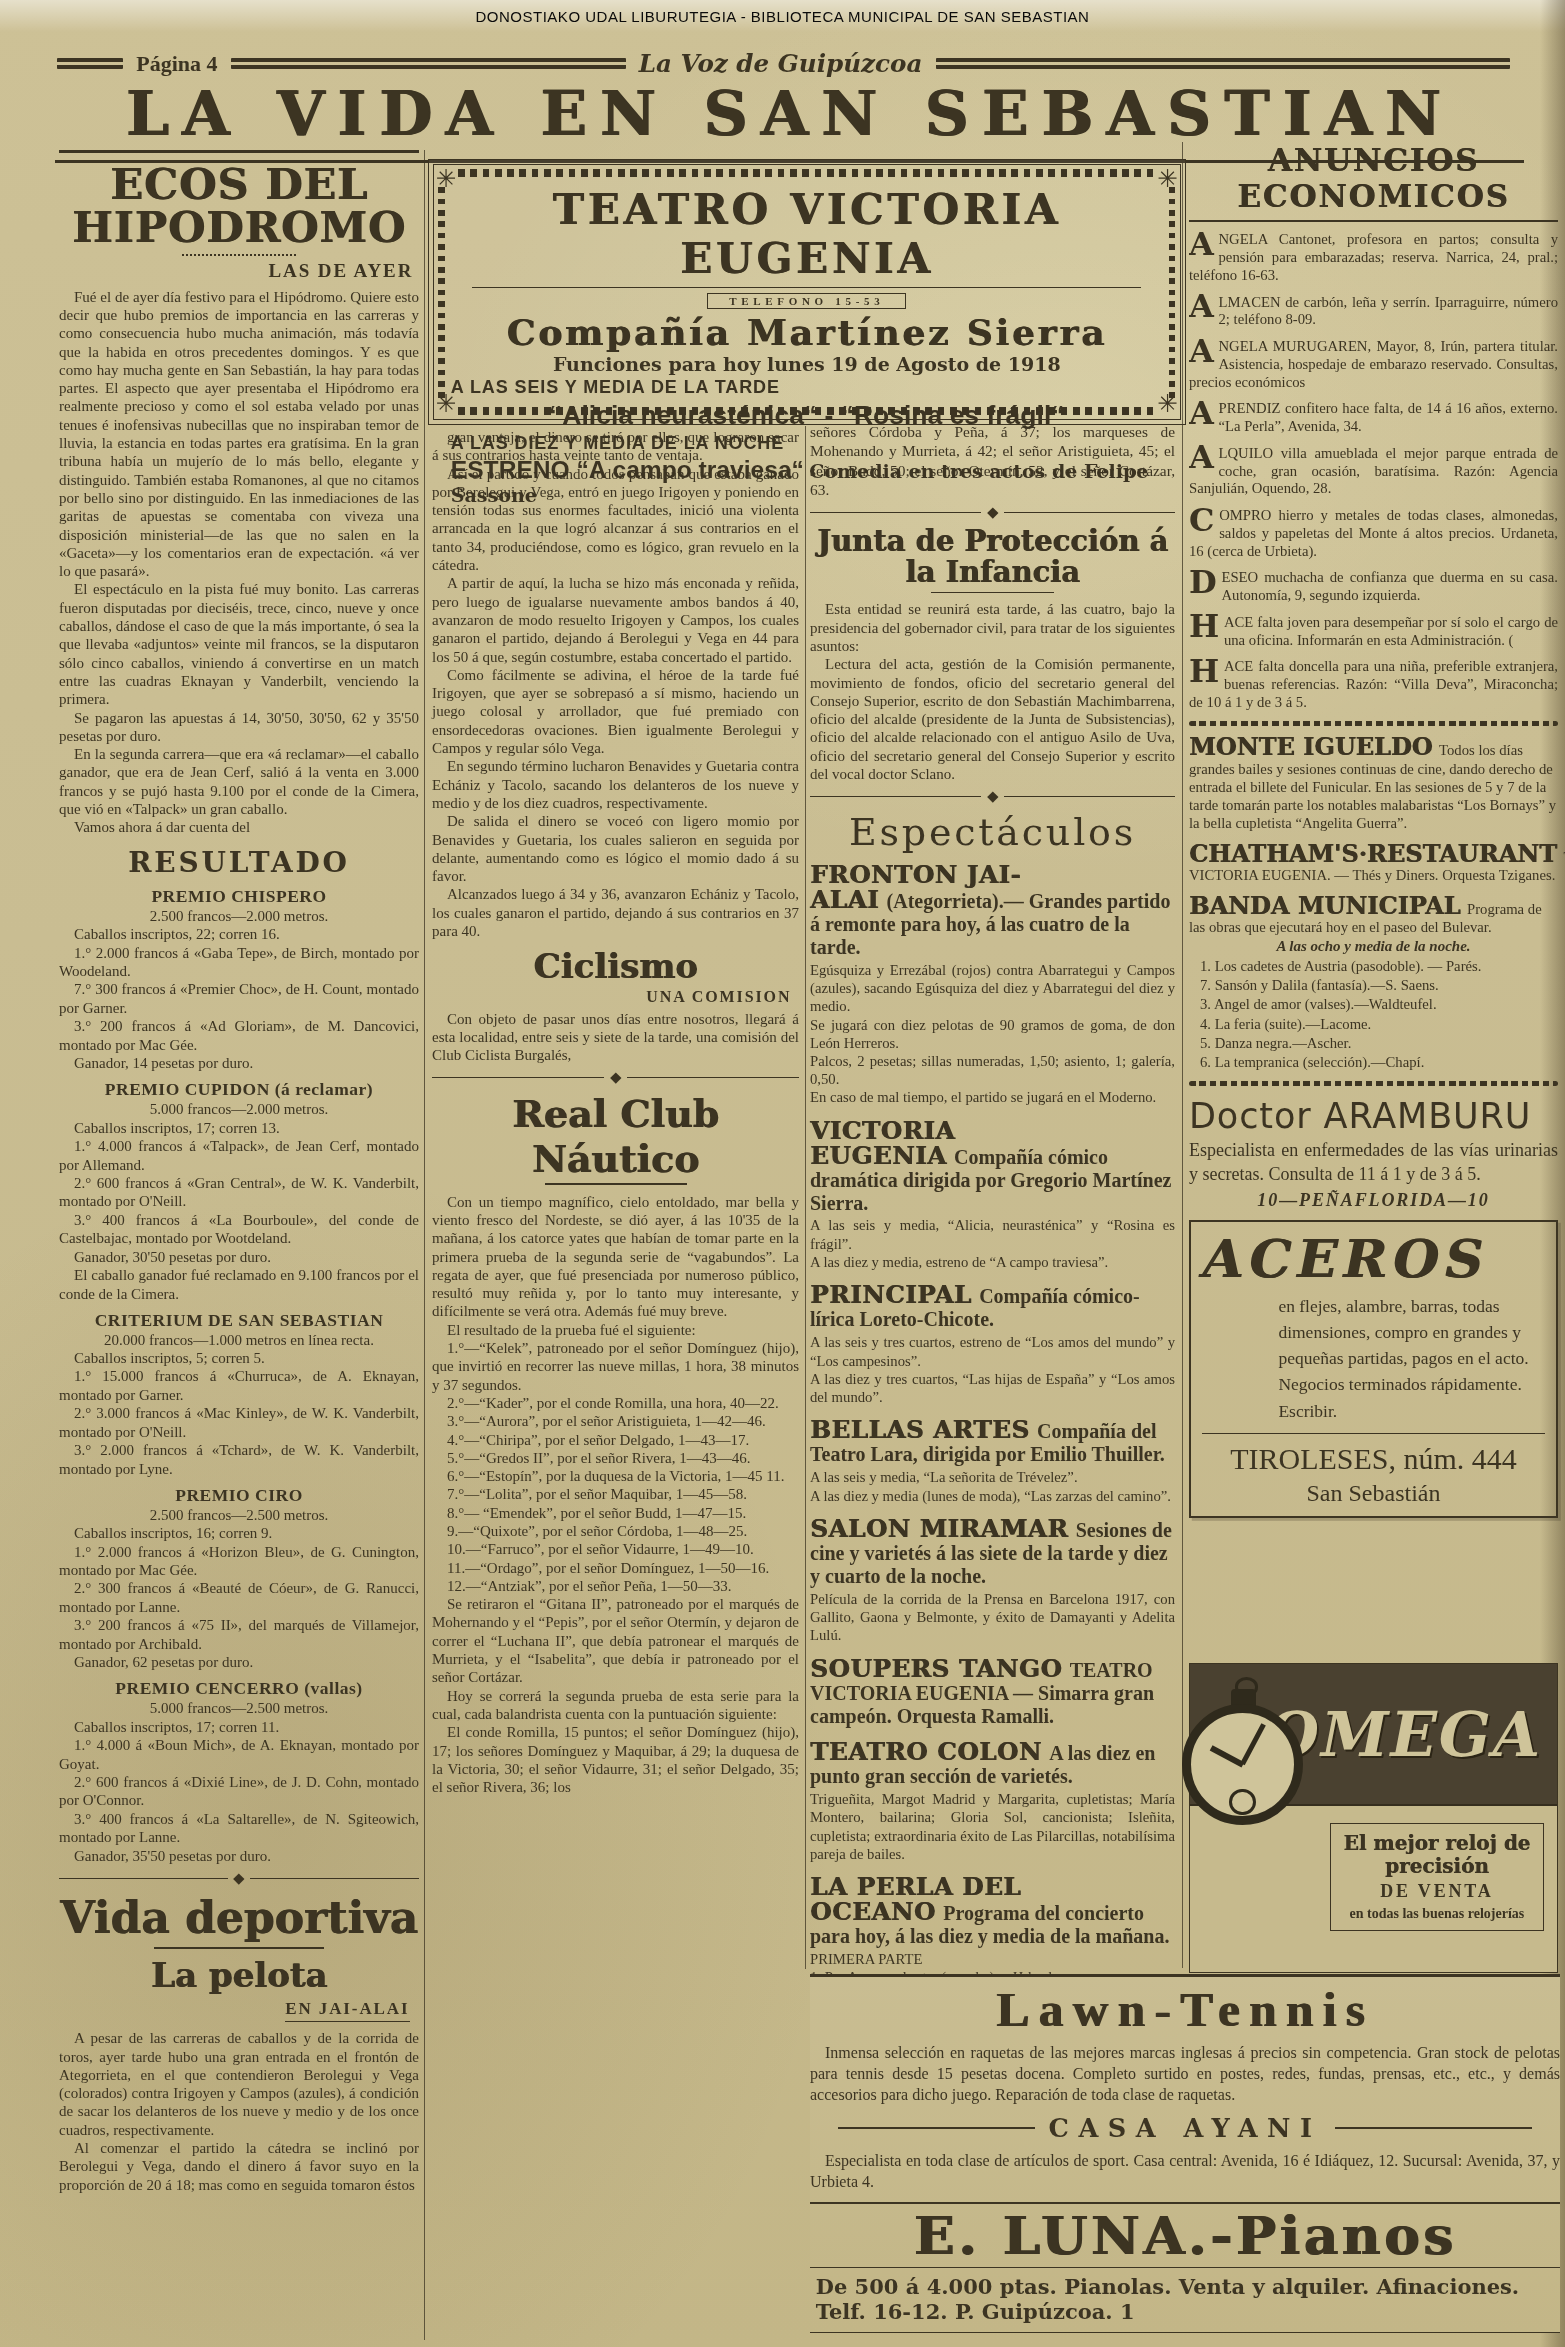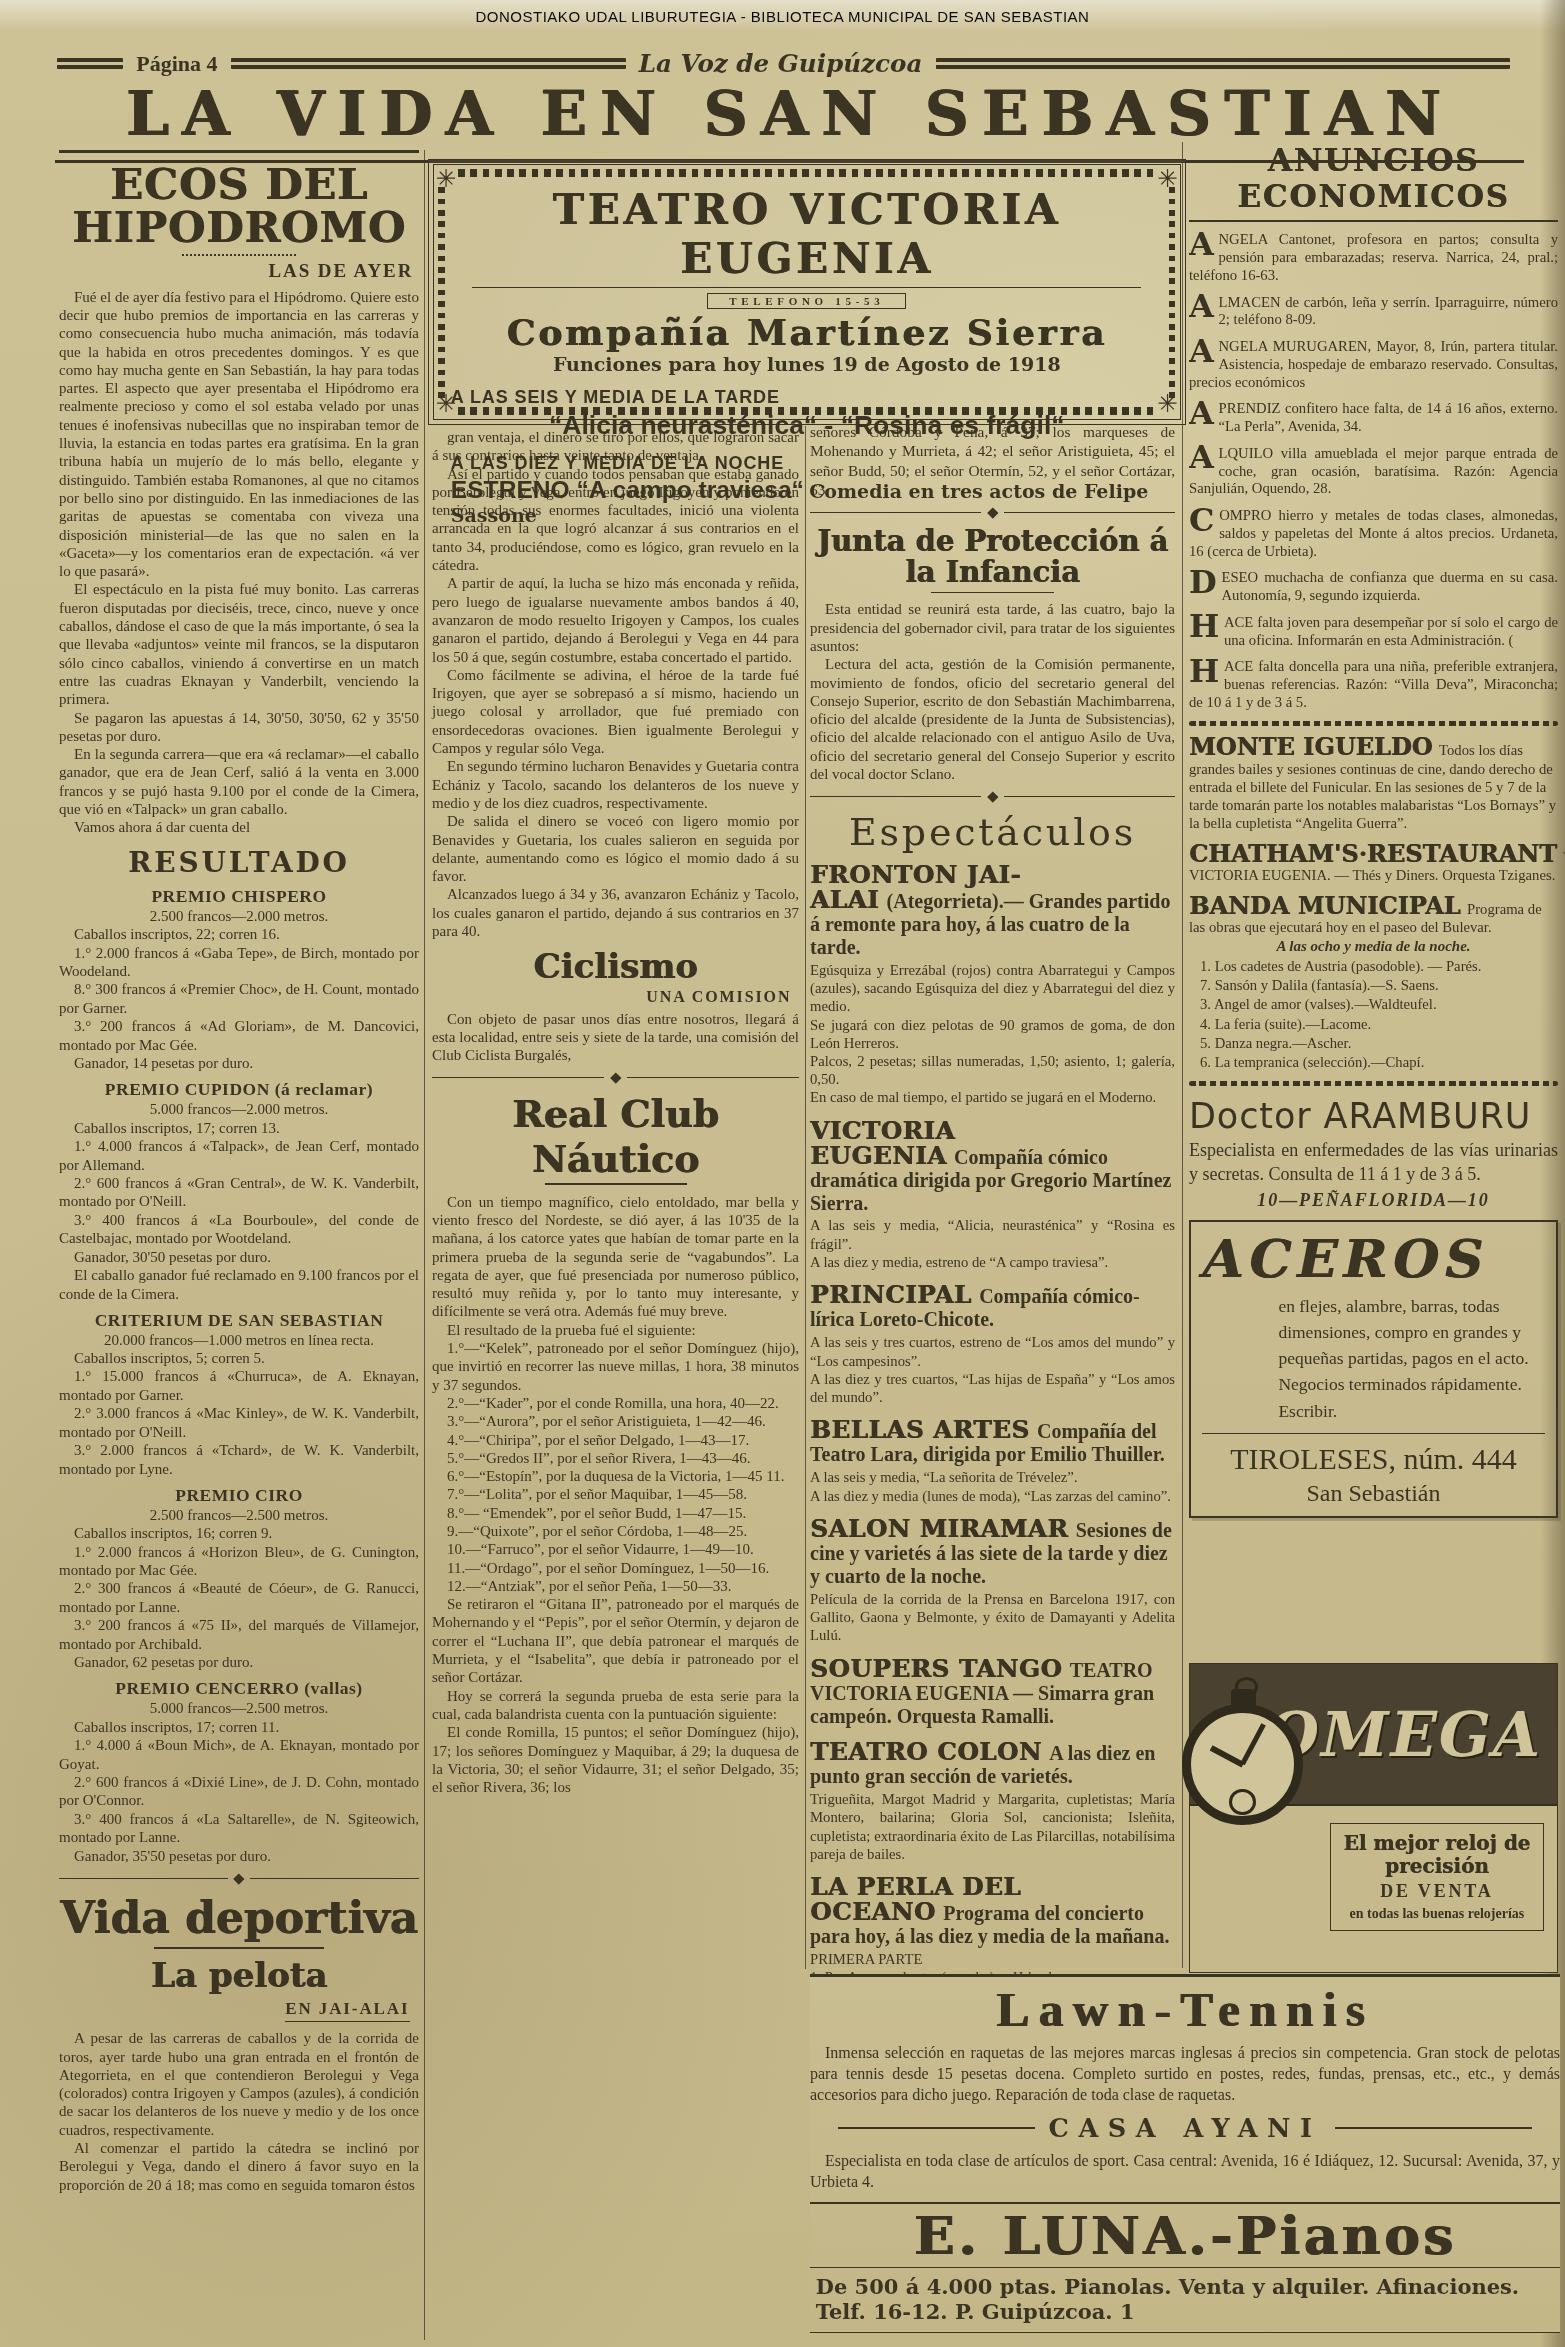--- a/index.html
+++ b/index.html
@@ -66,21 +66,21 @@
   .tside.l{left:4.7px;} .tside.r{right:4.7px;}
   .tcorner{position:absolute;font-size:24.6px;line-height:1;color:#3c3422;}
   .tcorner::before{content:"✳";}
   .tc1{left:1.9px;top:1.9px;} .tc2{right:1.9px;top:1.9px;} .tc3{left:1.9px;bottom:1.9px;} .tc4{right:1.9px;bottom:1.9px;}
   .t-title{text-align:center;font-family:"DejaVu Serif",serif;font-weight:700;font-size:42px;letter-spacing:3.8px;
     margin-top:15px;text-shadow:0.8px 0 0 #3c3422;border-bottom:1.9px solid #3c3422;padding-bottom:3.8px;width:94%;margin-left:auto;margin-right:auto;}
   .t-phone-row{text-align:center;margin-top:3.8px;}
   .t-phone{display:inline-block;border:1.4px solid #3c3422;padding:0.9px 21px;font-size:11px;letter-spacing:4.7px;font-weight:700;}
   .t-comp{text-align:center;font-family:"DejaVu Serif",serif;font-weight:700;font-size:36px;letter-spacing:2.8px;margin-top:1.9px;text-shadow:0.9px 0 0 #3c3422;}
   .t-func{text-align:center;font-weight:700;font-size:19px;font-family:"DejaVu Serif",serif;}
-  .t-time{font-family:"Liberation Sans",sans-serif;font-weight:700;font-size:18px;letter-spacing:0.9px;margin-top:12px;}
+  .t-time{font-family:"Liberation Sans",sans-serif;font-weight:700;font-size:18px;letter-spacing:0.9px;margin-top:2px;}
   .t-shows{text-align:center;font-family:"Liberation Sans",sans-serif;font-weight:700;font-size:26.5px;margin:1.9px 0;}
   .t-est{font-size:19px;font-weight:700;font-family:"Liberation Sans",sans-serif;margin-top:1.9px;}
   .t-est .big{font-size:24.6px;}
   .t-est .note{font-family:"DejaVu Serif",serif;font-size:19px;}
   
   .cic-title{font-family:"DejaVu Serif",serif;font-weight:700;font-size:34px;text-align:center;text-shadow:0.9px 0 0 #3c3422;margin-top:5.7px;}
   .cic-sub{text-align:right;font-weight:700;font-size:16px;letter-spacing:1.9px;margin:1.9px 7.6px 3.8px 0;}
   .rcn-title{font-family:"DejaVu Serif",serif;font-weight:700;font-size:38px;text-align:center;text-shadow:0.9px 0 0 #3c3422;margin:5.7px 0 1.9px;}
   .rcn-rule{width:142px;margin:1.9px auto 7.6px;border-top:2.8px solid #3c3422;}
   
@@ -198,21 +198,21 @@
       <p class="para">Vamos ahora á dar cuenta del</p>
     </div>
   <div class="resultado">RESULTADO</div>
 
   <div>
     <div class="race-name">PREMIO CHISPERO</div>
     <div class="race-lines">
         <p>2.500 francos—2.000 metros.</p>
         <p>Caballos inscriptos, 22; corren 16.</p>
         <p>1.°  2.000 francos á «Gaba Tepe», de Birch, montado por Woodeland.</p>
-        <p>8.°  300 francos á «Premier Choc», de H. Count, montado por Garner.</p>
+        <p>7.°  300 francos á «Premier Choc», de H. Count, montado por Garner.</p>
         <p>3.°  200 francos á «Ad Gloriam», de M. Dancovici, montado por Mac Gée.</p>
         <p>Ganador, 14 pesetas por duro.</p>
       </div>
   </div>
   <div>
     <div class="race-name">PREMIO CUPIDON (á reclamar)</div>
     <div class="race-lines">
         <p>5.000 francos—2.000 metros.</p>
         <p>Caballos inscriptos, 17; corren 13.</p>
         <p>1.°  4.000 francos á «Talpack», de Jean Cerf, montado por Allemand.</p>

